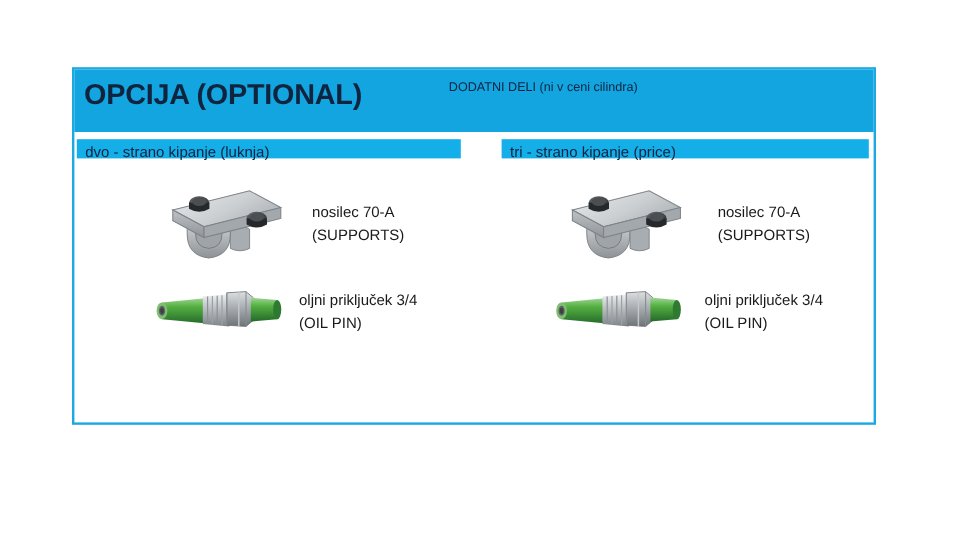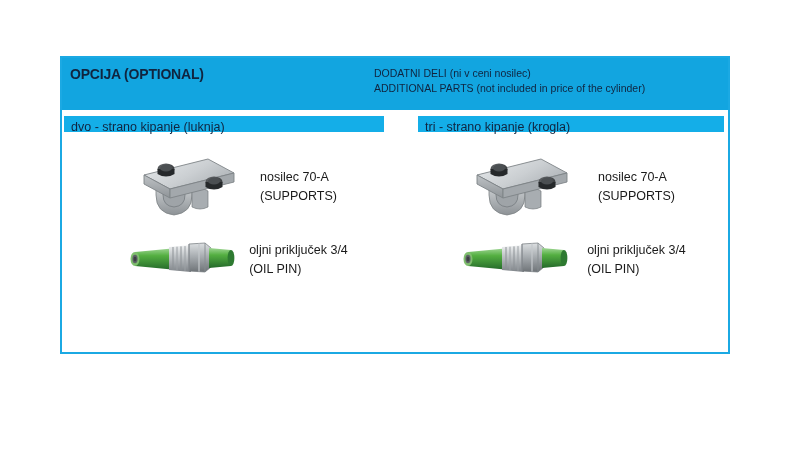--- a/index.html
+++ b/index.html
@@ -36,21 +36,21 @@
     position: relative;
     height: 52px;
     background: #12A5E0;
     box-sizing: border-box;
   }
 
   .header-title {
     position: absolute;
     left: 8px;
     top: 8px;
-    font-size: 14px;
+    font-size: 24px;
     font-weight: bold;
     color: #10243F;
     letter-spacing: -0.2px;
     white-space: nowrap;
   }
 
   .header-notes {
     position: absolute;
     left: 312px;
     top: 8px;
@@ -124,28 +124,27 @@
 <body>
 
 <div id="page">
 
   <div class="card">
 
     <div class="header-band">
       <div class="header-title">OPCIJA (OPTIONAL)</div>
 
       <div class="header-notes">
-        <div class="line1">DODATNI DELI (ni v ceni nosilec)</div>
-        <div class="line2">ADDITIONAL PARTS (not included in price of the cylinder)</div>
+        <div class="line1">DODATNI DELI (ni v ceni cilindra)</div>
       </div>
     </div>
 
     <div class="section-bars">
       <div class="section-bar left">dvo - strano kipanje (luknja)</div>
-      <div class="section-bar right">tri - strano kipanje (krogla)</div>
+      <div class="section-bar right">tri - strano kipanje (price)</div>
     </div>
 
     <div class="columns">
 
       <div class="column left">
 
         <div class="product-row row-support">
           <div class="figure">
             <svg width="120" height="68" viewBox="0 0 120 68">
               <defs>

